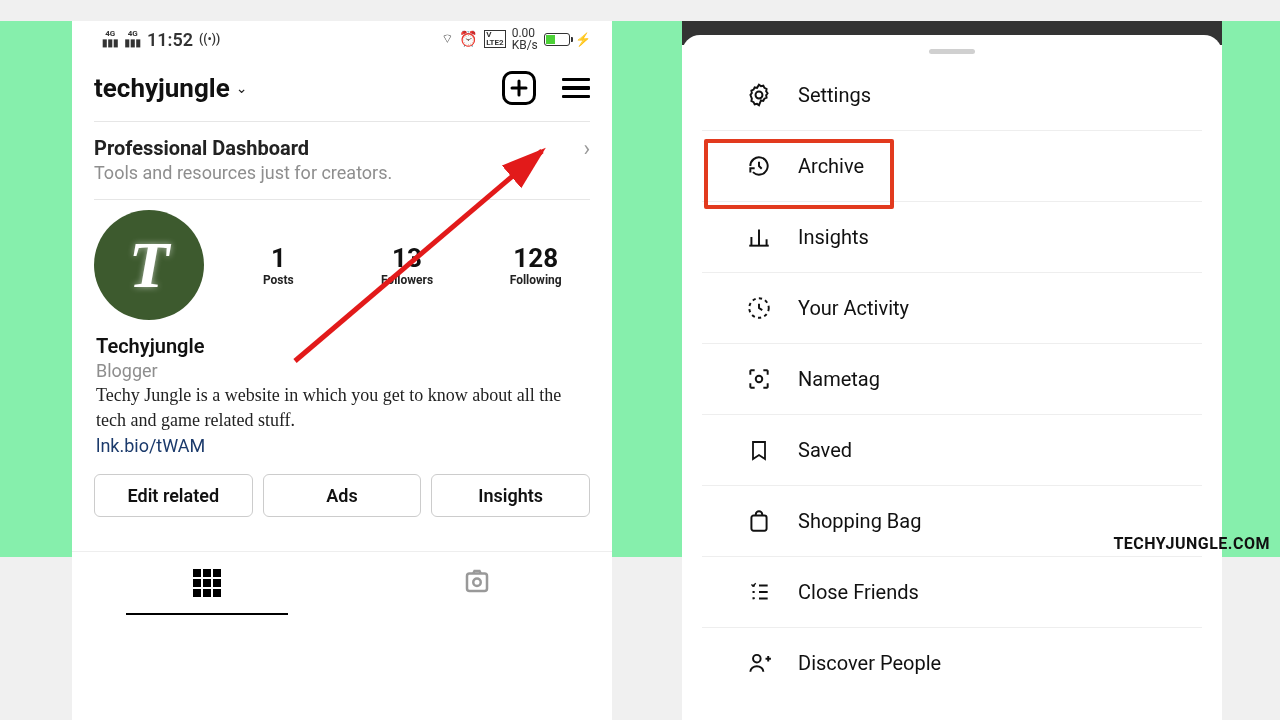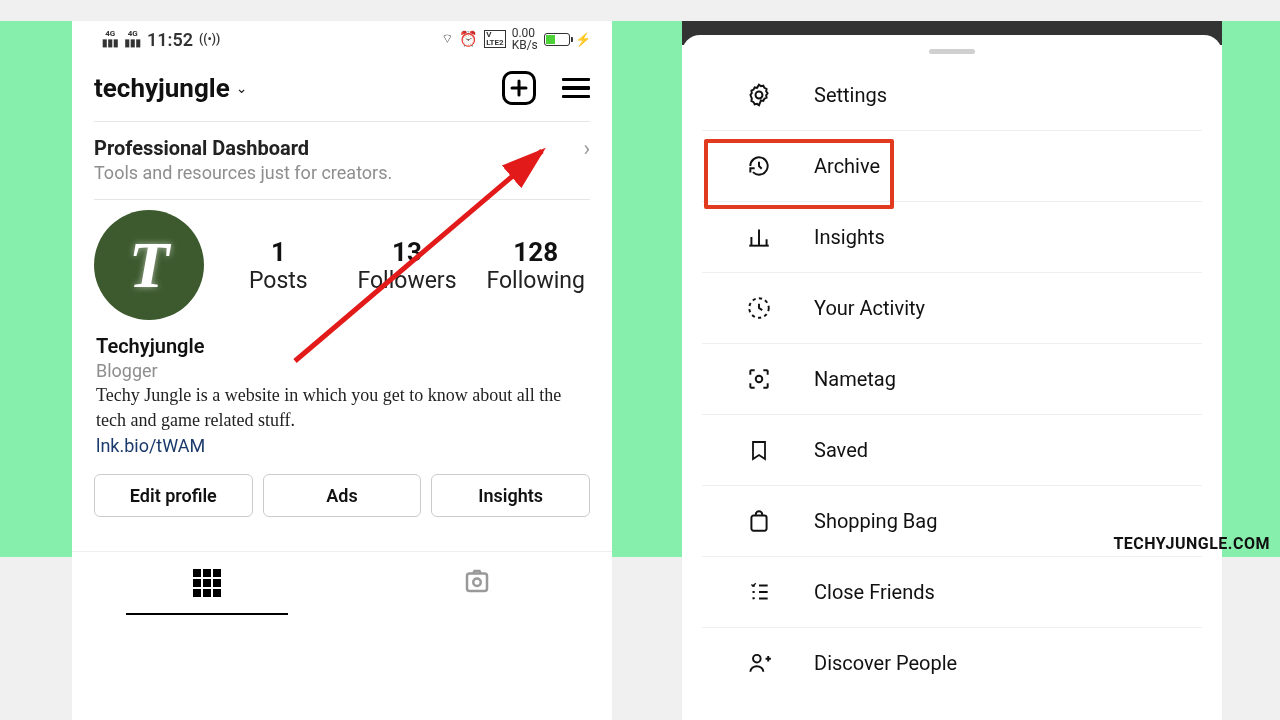--- a/index.html
+++ b/index.html
@@ -82,21 +82,21 @@
     display:flex;align-items:center;justify-content:center;
     position:relative;flex-shrink:0;
   }
   .avatar-t{
     font-size:66px;font-weight:700;color:#fff;font-style:italic;
     font-family:Georgia,serif;
     text-shadow:0 0 6px rgba(255,255,255,0.6);
   }
   .stat-block { flex:1;text-align:center;}
   .stat-num { font-size:26px;font-weight:700;color:#111;}
-  .stat-label { font-size:23px;color:#222;margin-top:0px;}
+  .stat-label { font-size:12px;color:#222;margin-top:0px;font-weight:bold;}
   .bio { padding: 14px 24px 0 24px;}
   .bio-name { font-size:20px;font-weight:600;color:#111;}
   .bio-cat { font-size:18px;color:#8e8e8e;margin-top:2px;}
   .bio-text { font-size:18px;color:#222;margin-top:2px;line-height:1.4;font-family:Liberation Serif, serif;}
   .bio-link { font-size:18px;color:#1b3a6b;margin-top:2px;}
   .btn-row { display:flex;gap:10px;padding:18px 22px 0 22px;}
   .btn {
     flex:1;border:1px solid #ccc;border-radius:6px;padding:10px 0;
     text-align:center;font-size:18px;font-weight:600;color:#111;
     background:#fff;
@@ -118,21 +118,21 @@
     background: #fff;
   }
   .sheet-top{
     height:24px;background:#333;border-radius:0;
   }
   .sheet-body{
     background:#fff;border-radius:18px 18px 0 0;margin-top:-10px;padding-top:10px;
   }
   .grabber{width:46px;height:5px;background:#d0d0d0;border-radius:3px;margin:4px auto 6px auto;}
   .menu-item{
-    display:flex;align-items:center;gap:40px;
+    display:flex;align-items:center;gap:24px;
     padding:20px 22px 20px 42px;
     border-bottom:1px solid #eee;
     font-size:20px;color:#111;
     margin:0 20px;
   }
   .menu-item:last-child{border-bottom:none;}
   .menu-icon{width:30px;height:30px;display:flex;align-items:center;justify-content:center;flex-shrink:0;}
   .highlight-box{
     position:absolute;
     border:4px solid #e23a1e;
@@ -225,21 +225,21 @@
     </div>
 
     <div class="bio">
       <div class="bio-name">Techyjungle</div>
       <div class="bio-cat">Blogger</div>
       <div class="bio-text">Techy Jungle is a website in which you get to know about all the tech and game related stuff.</div>
       <div class="bio-link">lnk.bio/tWAM</div>
     </div>
 
     <div class="btn-row">
-      <div class="btn">Edit profile</div>
+      <div class="btn">Edit related</div>
       <div class="btn">Ads</div>
       <div class="btn">Insights</div>
     </div>
 
     <div class="tab-row">
       <div class="tab active">
         <div class="grid-icon">
           <span></span>
             <span></span>
             <span></span>

